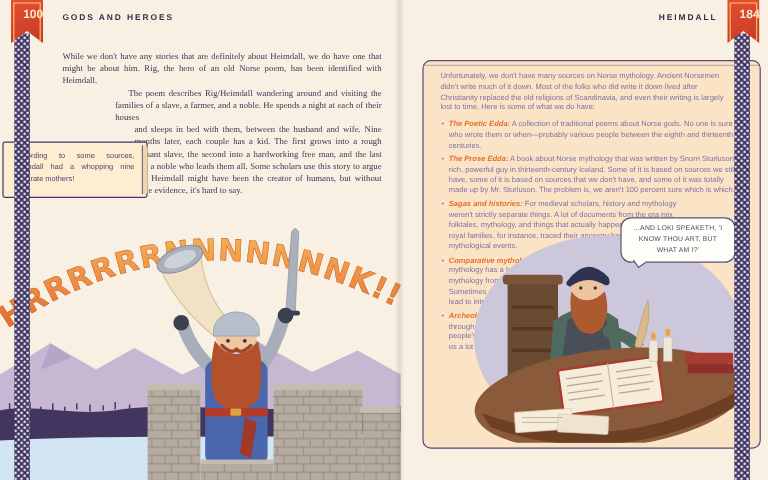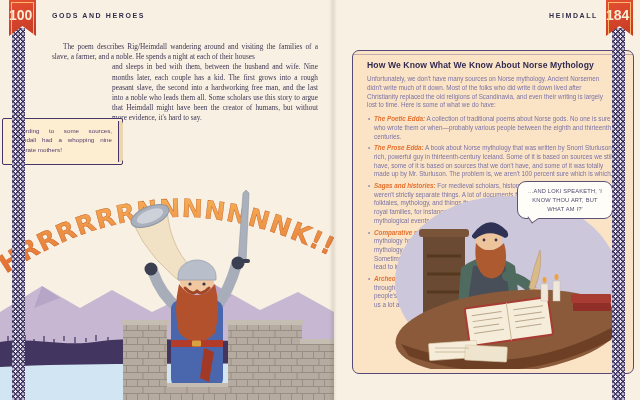--- a/index.html
+++ b/index.html
@@ -10,37 +10,37 @@
 
   
   .running-head{position:absolute;top:12px;font-size:7px;font-weight:bold;letter-spacing:1.6px;
                 color:#322d4b;}
   .rh-left{left:52px;} .rh-right{right:42px;}
 
   
   .badge{position:absolute;top:0;width:27px;height:36px;box-sizing:border-box;padding-top:7px;
          background:linear-gradient(160deg,#e64f30,#c33a25);
          clip-path:polygon(0 0,100% 0,100% 100%,50% 72%,0 100%);
-         color:#f9ecd5;font-size:14px;font-weight:bold;text-align:left;z-index:7;}
+         color:#f9ecd5;font-size:10px;font-weight:bold;text-align:right;z-index:7;}
   .badge::after{content:"";position:absolute;inset:2px;border:1px solid rgba(255,205,120,.85);}
   .badge-left{left:9px;} .badge-right{left:606px;}
   .ribbon{position:absolute;top:28px;bottom:0;width:13px;background-color:#3b3160;z-index:6;
           background-image:
             radial-gradient(circle,#efe9f5 1px,transparent 1.4px),
             radial-gradient(circle,#efe9f5 1px,transparent 1.4px),
             repeating-linear-gradient(45deg,rgba(0,0,0,.28) 0 1px,transparent 1px 5px);
           background-size:5px 5px,5px 5px,auto;background-position:1px 1px,3.5px 3.5px,0 0;}
   .ribbon-left{left:12px;} .ribbon-right{left:612px;}
 
   
   .left-col{position:absolute;left:52px;top:42px;width:266px;}
   .section-title{margin:0 0 4px;font-size:9.5px;font-weight:bold;letter-spacing:.8px;color:#e0552c;}
   .para{margin:0;font-family:"Liberation Serif",serif;font-size:7.3px;line-height:1.4;
         color:#3c3553;text-align:justify;}
-  .indent{text-indent:11px;}
+  .indent{text-indent:11px;margin-left:44px;}
   .wrapped{margin-left:60px;}
 
   .note-box{position:absolute;left:2px;top:118px;width:121px;height:47px;box-sizing:border-box;
             background:#fdeed2;border:1.4px solid #46356a;border-radius:2px;padding:7px 10px 0 9px;
             font-size:6.2px;line-height:1.5;color:#55406e;text-align:justify;z-index:2;}
   .note-box::after{content:"";position:absolute;right:-1px;top:2px;bottom:2px;width:4px;
             background:#ecd6ae;border-left:1px solid #46356a;border-radius:0 3px 3px 0;}
 
   .scene{position:absolute;left:0;top:190px;width:334px;height:210px;}
 
@@ -68,20 +68,21 @@
 </style>
 </head>
 <body>
 
 <div class="stage">
 
   <div class="running-head rh-left">GODS AND HEROES</div>
   <div class="running-head rh-right">HEIMDALL</div>
 
   <div class="left-col">
+    <p class="para">While we don't have any stories that are definitely about Heimdall, we do have one that might be about him. Rig, the hero of an old Norse poem, has been identified with Heimdall.</p>
     <p class="para indent">The poem describes Rig/Heimdall wandering around and visiting the families of a slave, a farmer, and a noble. He spends a night at each of their houses</p>
     <p class="para wrapped">and sleeps in bed with them, between the husband and wife. Nine months later, each couple has a kid. The first grows into a rough peasant slave, the second into a hardworking free man, and the last into a noble who leads them all. Some scholars use this story to argue that Heimdall might have been the creator of humans, but without more evidence, it's hard to say.</p>
   </div>
 
   <div class="note-box">
     <span>According to some sources, Heimdall had a whopping nine separate mothers!</span>
   </div>
 
   <svg class="scene" viewBox="0 0 334 210">
     <defs>
@@ -144,21 +145,20 @@
       <rect x="228" y="133" width="74" height="77" fill="url(#bricks)"></rect>
       <rect x="226" y="130" width="78" height="5" fill="#c6bdb2"></rect>
       <rect x="302" y="152" width="32" height="58" fill="url(#bricks)"></rect>
       <rect x="300" y="149" width="34" height="5" fill="#c6bdb2"></rect>
       <rect x="167" y="196" width="61" height="14" fill="url(#bricks)"></rect>
       <rect x="167" y="193" width="61" height="4" fill="#c6bdb2"></rect>
     </g>
   </svg>
 
   <div class="info-box">
-    <h3 class="box-title">How We Know What We Know About Norse Mythology</h3>
     <p class="box-intro">Unfortunately, we don't have many sources on Norse mythology. Ancient Norsemen didn't write much of it down. Most of the folks who did write it down lived after Christianity replaced the old religions of Scandinavia, and even their writing is largely lost to time. Here is some of what we do have:</p>
     <ul class="bullets">
       <li class="b1"><span class="blabel">The Poetic Edda:</span> <span>A collection of traditional poems about Norse gods. No one is sure who wrote them or when—probably various people between the eighth and thirteenth centuries.</span></li>
       <li class="b2"><span class="blabel">The Prose Edda:</span> <span>A book about Norse mythology that was written by Snorri Sturluson, a rich, powerful guy in thirteenth-century Iceland. Some of it is based on sources we still have, some of it is based on sources that we don't have, and some of it was totally made up by Mr. Sturluson. The problem is, we aren't 100 percent sure which is which.</span></li>
       <li class="b3"><span class="blabel">Sagas and histories:</span> <span>For medieval scholars, history and mythology weren't strictly separate things. A lot of documents from the era mix folktales, mythology, and things that actually happened. A number of royal families, for instance, traced their ancestry back to mythological events.</span></li>
       <li class="b4"><span class="blabel">Comparative mythology:</span> <span>Norse mythology has a lot in common with mythology from central Europe. Sometimes comparing the two can lead to interesting insights.</span></li>
       <li class="b5"><span class="blabel">Archeology:</span> <span>Going through ancient people's stuff can tell us a lot about them.</span></li>
     </ul>
 
     <svg class="snorri-wrap" viewBox="0 0 228 175">

